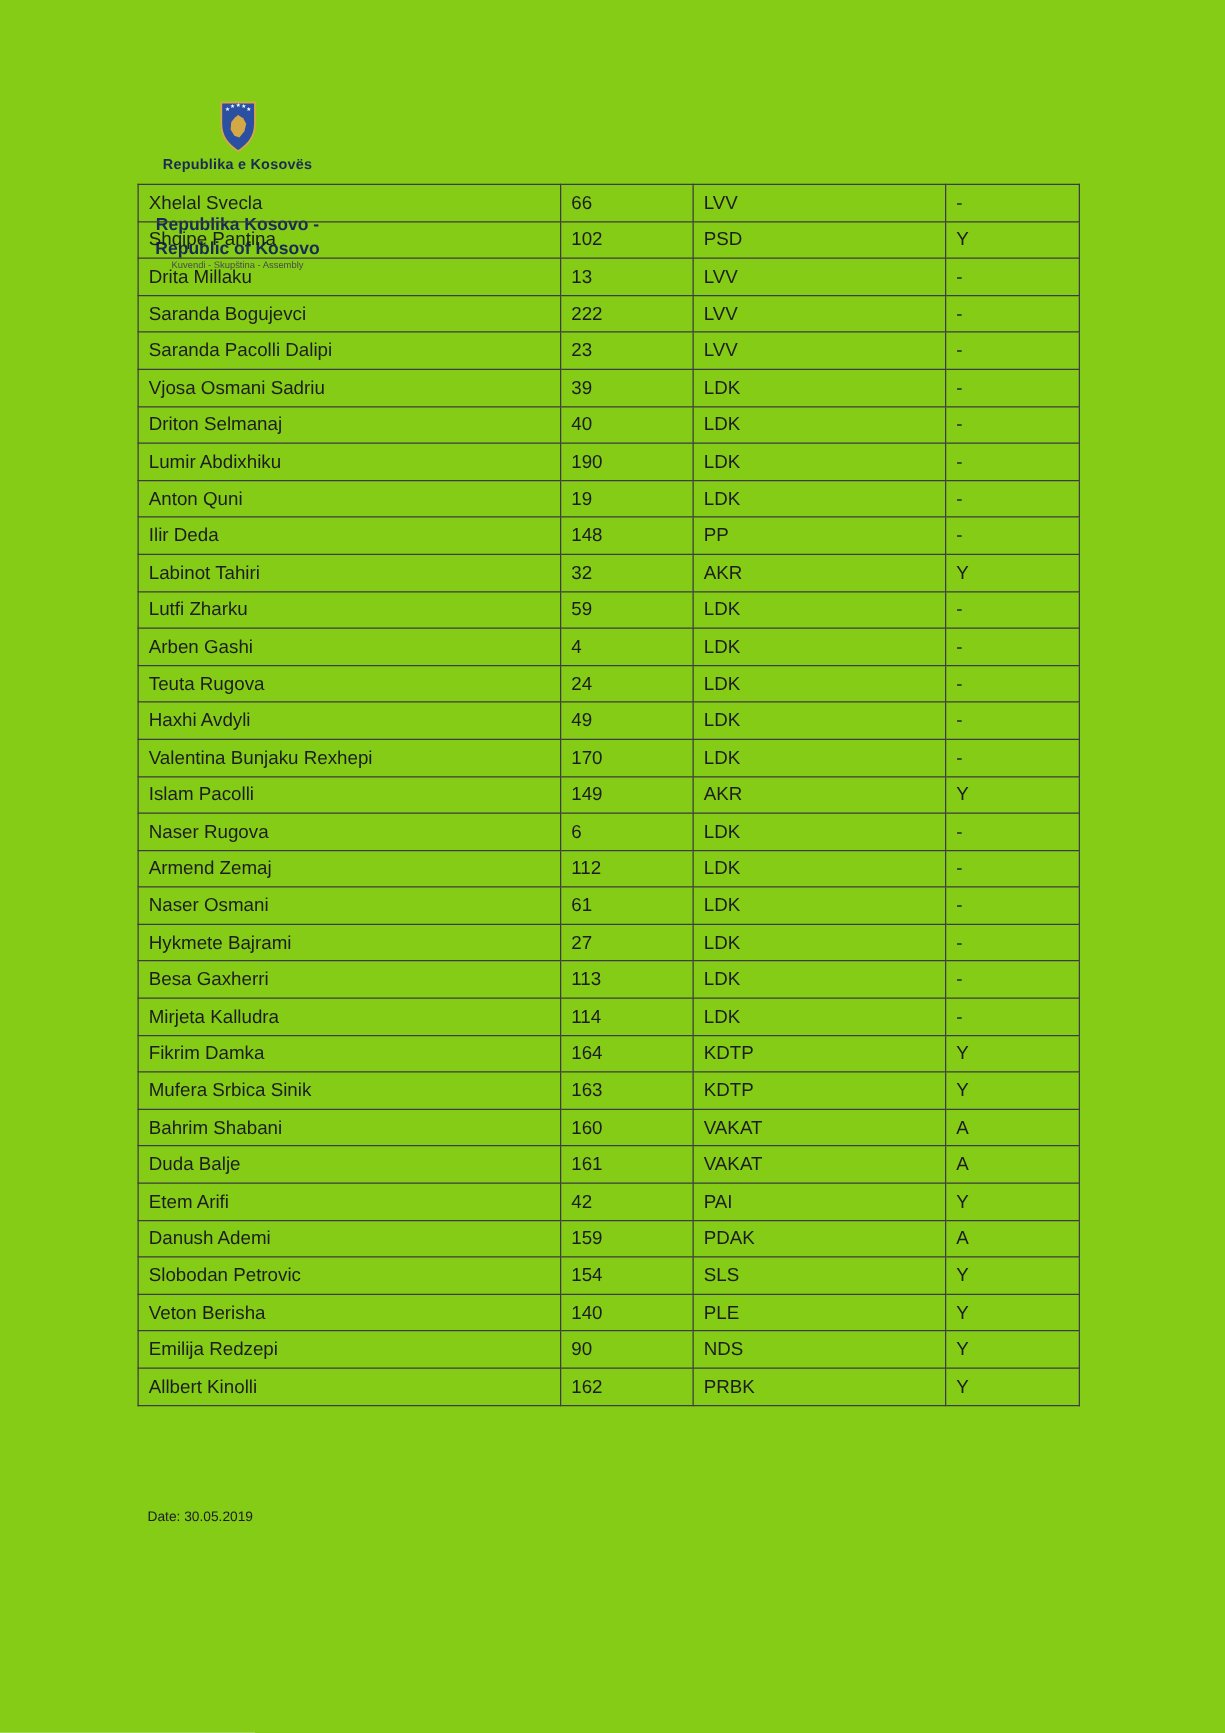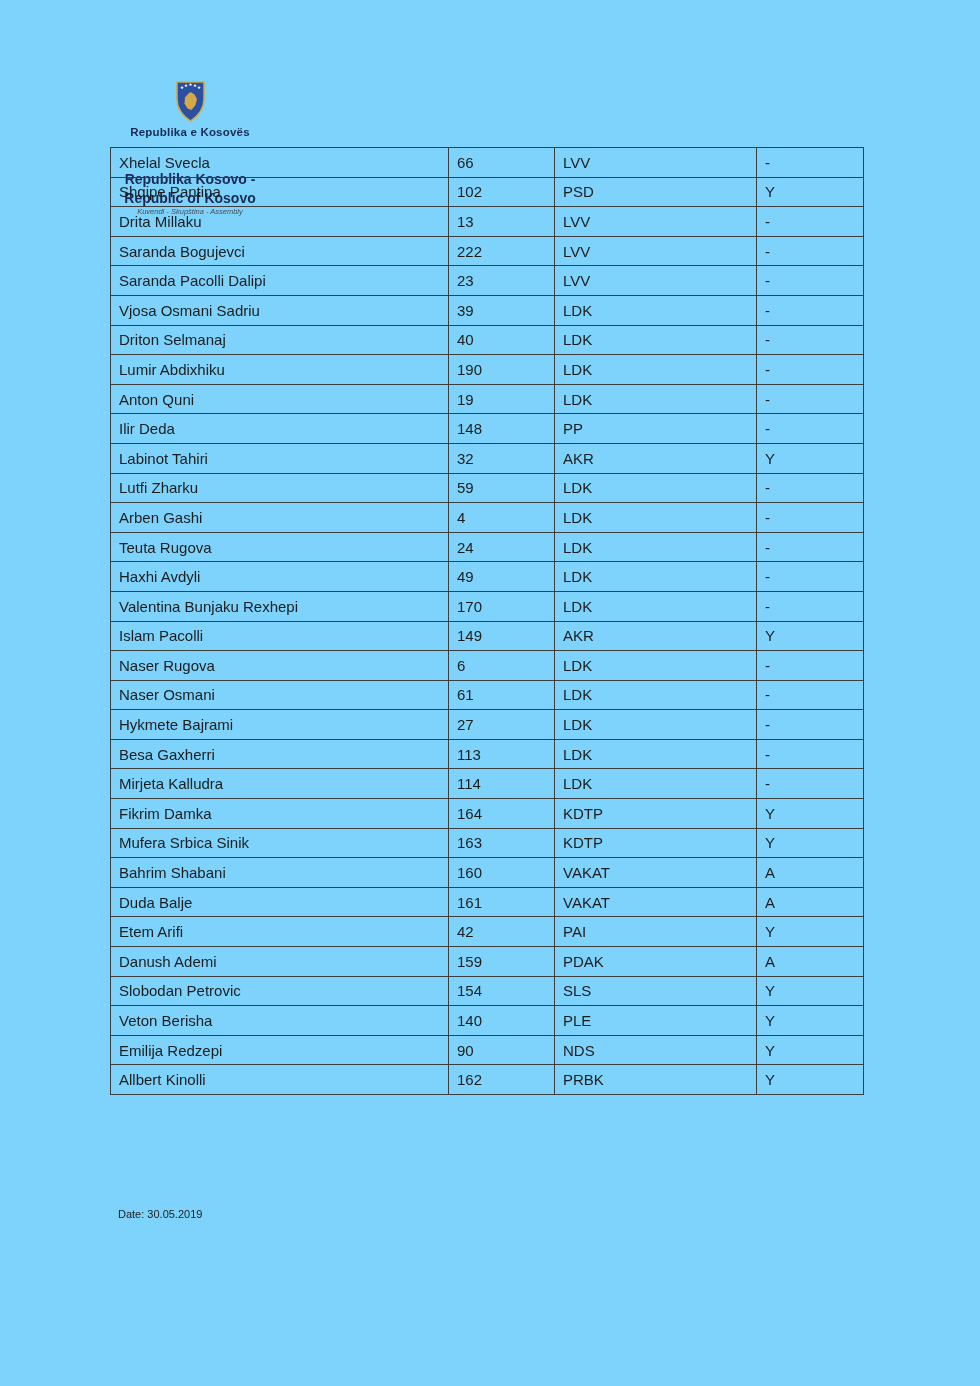--- a/index.html
+++ b/index.html
@@ -11,21 +11,21 @@
     height: 1386px;
     background: #ffffff;
     font-family: "Liberation Sans", sans-serif;
     color: #1d1d1d;
     position: relative;
     overflow: hidden;
   }
   .page {
     position: absolute;
     inset: 0;
-    background: #7dd3fc;
+    background: #84cc16;
   }
   
   .header {
     position: absolute;
     left: 108px;
     top: 80px;
     width: 164px;
     text-align: center;
   }
   .emblem {
@@ -43,21 +43,20 @@
   }
   .h-line2 {
     font-size: 14px;
     font-weight: bold;
     color: #1a2a55;
     line-height: 1.3;
     margin-top: 31px;
   }
   .h-line3 {
     font-size: 7.5px;
-    font-style: italic;
     color: #4a4a52;
     line-height: 1.4;
   }
   
   .vote-table {
     position: absolute;
     left: 110px;
     top: 147px;
     border-collapse: collapse;
     table-layout: fixed;
@@ -214,20 +213,26 @@
           <td class="col-party">AKR</td>
           <td class="col-vote">Y</td>
         </tr>
         <tr>
           <td class="col-name">Naser Rugova</td>
           <td class="col-number">6</td>
           <td class="col-party">LDK</td>
           <td class="col-vote">-</td>
         </tr>
         <tr>
+          <td class="col-name">Armend Zemaj</td>
+          <td class="col-number">112</td>
+          <td class="col-party">LDK</td>
+          <td class="col-vote">-</td>
+        </tr>
+        <tr>
           <td class="col-name">Naser Osmani</td>
           <td class="col-number">61</td>
           <td class="col-party">LDK</td>
           <td class="col-vote">-</td>
         </tr>
         <tr>
           <td class="col-name">Hykmete Bajrami</td>
           <td class="col-number">27</td>
           <td class="col-party">LDK</td>
           <td class="col-vote">-</td>

